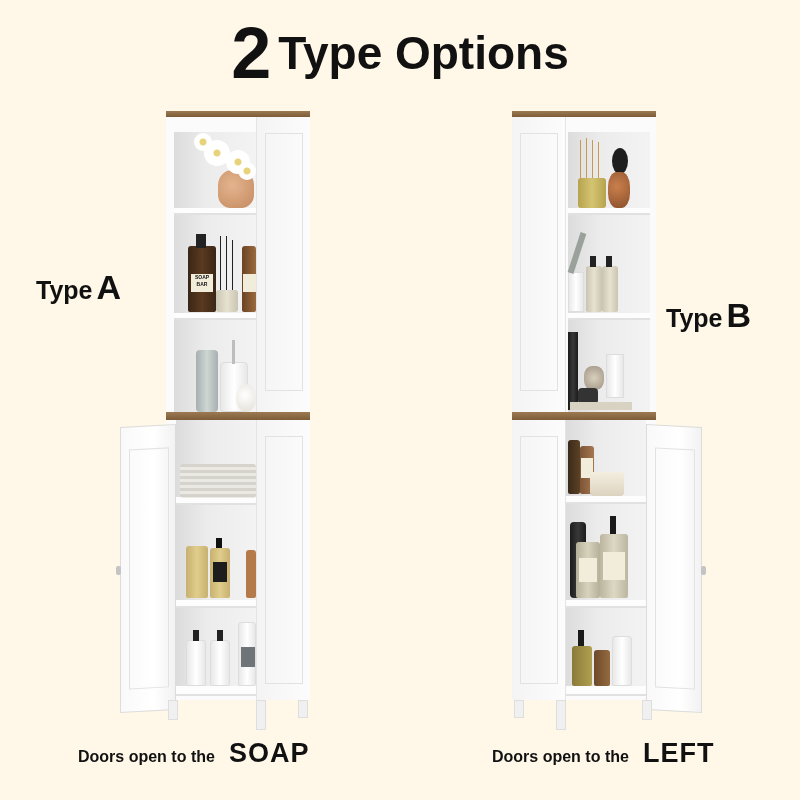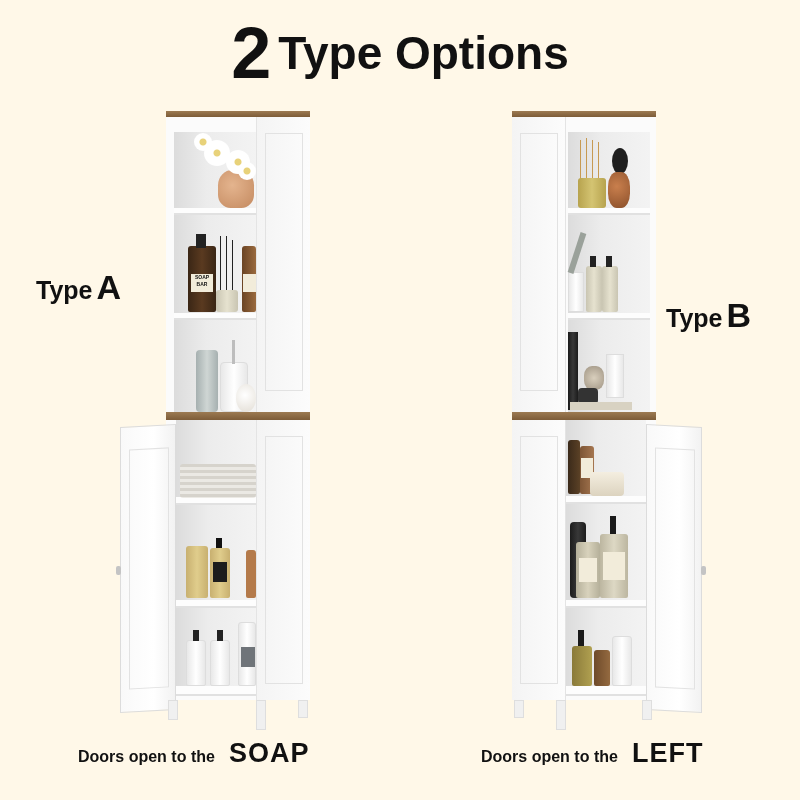--- a/index.html
+++ b/index.html
@@ -196,15 +196,15 @@
   <div class="abs knob" style="left:701px; top:566px;"></div>
 
   <div class="abs leg" style="left:514px; top:700px; width:10px; height:18px;"></div>
   <div class="abs leg" style="left:556px; top:700px; width:10px; height:30px;"></div>
   <div class="abs leg" style="left:642px; top:700px; width:10px; height:20px;"></div>
 </div>
 
 <div class="abs caption" style="left:78px; top:738px;">
   <span class="d">Doors open to the</span><span class="dir">SOAP</span>
 </div>
-<div class="abs caption" style="left:481px; top:738px;">
+<div class="abs caption" style="left:492px; top:738px;">
   <span class="d">Doors open to the</span><span class="dir">LEFT</span>
 </div>
 
 </body></html>

